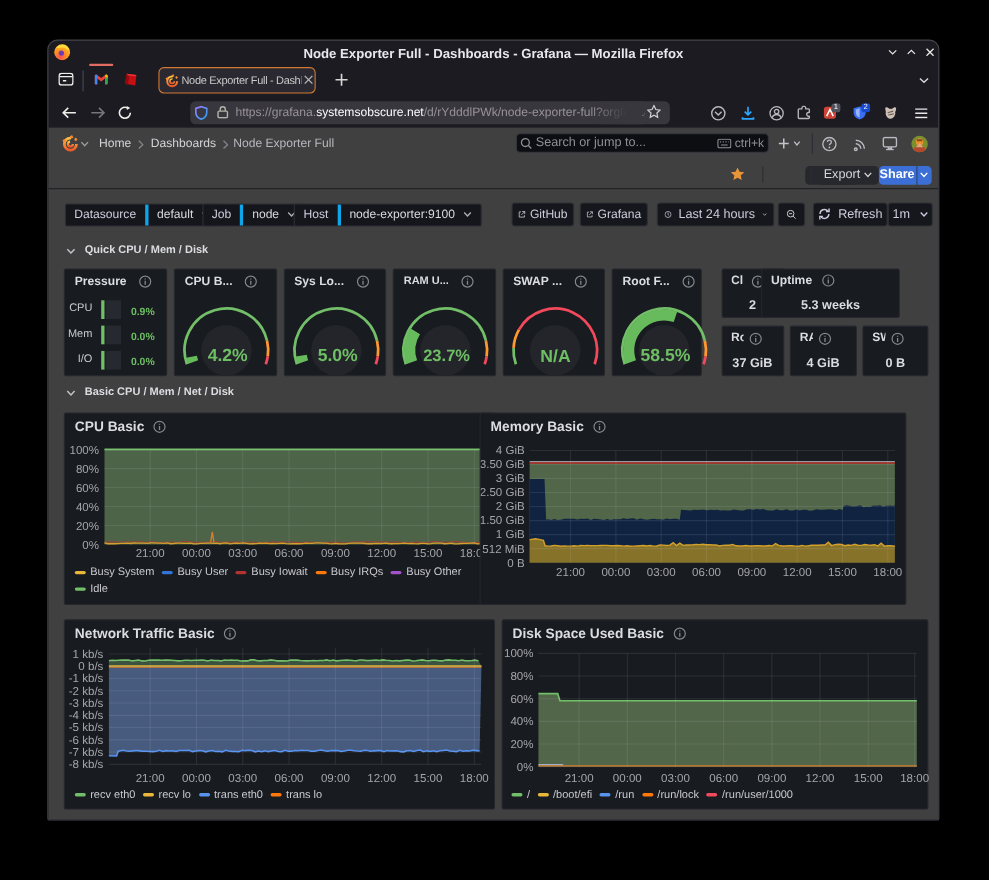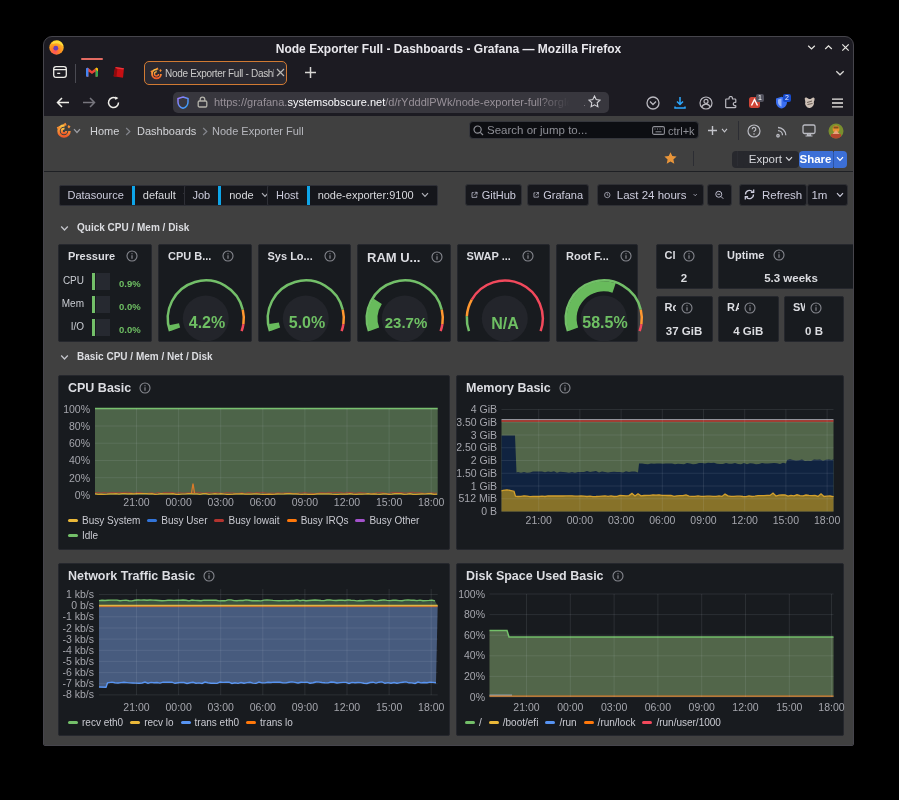--- a/index.html
+++ b/index.html
@@ -347,21 +347,21 @@
   <svg class="ic" style="left:0;top:0" width="93.5" height="98.5" viewBox="0 0 93.5 98.5">
    <circle cx="46.8" cy="73.5" r="23" fill="#23252b"></circle>
    <path d="M 10.98 86.18 A 38 38 0 1 1 83.77 64.73" stroke="#73bf69" stroke-width="2.5" fill="none"></path>
    <path d="M 83.77 64.73 A 38 38 0 0 1 84.38 79.15" stroke="#ff9830" stroke-width="2.5" fill="none"></path>
    <path d="M 84.38 79.15 A 38 38 0 0 1 82.62 86.18" stroke="#f2495c" stroke-width="2.5" fill="none"></path>
    <path d="M 16.45 84.25 A 32.2 32.2 0 0 1 14.96 78.29" stroke="#68bb5c" stroke-width="10" fill="none"></path>
    <text x="48" y="83" text-anchor="middle" font-size="16" font-weight="bold" fill="#6ebf63">5.0%</text>
   </svg>
  </div>
  <div class="panel" style="left:313px;top:127.5px;width:93.5px;height:98.5px">
-  <div class="ptitle" style="font-size:13px">RAM U...<svg style="margin-left:11px" width="12" height="12" viewBox="0 0 12 12">
+  <div class="ptitle" style="font-size:10px">RAM U...<svg style="margin-left:11px" width="12" height="12" viewBox="0 0 12 12">
             <circle cx="6" cy="6" r="5" stroke="#85878e" stroke-width="1.1" fill="none"></circle>
             <path d="M6 5.2 V8.8 M6 3.2 V4.2" stroke="#85878e" stroke-width="1.2"></path>
           </svg></div>
   <svg class="ic" style="left:0;top:0" width="93.5" height="98.5" viewBox="0 0 93.5 98.5">
    <circle cx="46.8" cy="73.5" r="23" fill="#23252b"></circle>
    <path d="M 10.98 86.18 A 38 38 0 1 1 83.77 64.73" stroke="#73bf69" stroke-width="2.5" fill="none"></path>
    <path d="M 83.77 64.73 A 38 38 0 0 1 84.38 79.15" stroke="#ff9830" stroke-width="2.5" fill="none"></path>
    <path d="M 84.38 79.15 A 38 38 0 0 1 82.62 86.18" stroke="#f2495c" stroke-width="2.5" fill="none"></path>
    <path d="M 16.45 84.25 A 32.2 32.2 0 0 1 19.61 56.24" stroke="#68bb5c" stroke-width="10" fill="none"></path>
    <text x="48" y="83" text-anchor="middle" font-size="15" font-weight="bold" fill="#6ebf63">23.7%</text>
@@ -397,21 +397,21 @@
  <div class="panel" style="left:611.5px;top:127.5px;width:57px;height:45.5px">
   <div class="ptitle" style="font-size:11px;top:4px;left:8px">
           <span style="width:13px;height:14px;overflow:hidden;display:inline-block;white-space:nowrap">Cl</span>
           <svg style="margin-left:5px" width="12" height="12" viewBox="0 0 12 12">
             <circle cx="6" cy="6" r="5" stroke="#85878e" stroke-width="1.1" fill="none"></circle>
             <path d="M6 5.2 V8.8 M6 3.2 V4.2" stroke="#85878e" stroke-width="1.2"></path>
           </svg>
         </div>
   <div class="pval" style="top:27px">2</div>
  </div>
- <div class="panel" style="left:674px;top:127.5px;width:146px;height:45.5px">
+ <div class="panel" style="left:648px;top:127.5px;width:126px;height:45.5px">
   <div class="ptitle" style="font-size:11px;top:4px;left:8px">Uptime<svg style="margin-left:9px" width="12" height="12" viewBox="0 0 12 12">
             <circle cx="6" cy="6" r="5" stroke="#85878e" stroke-width="1.1" fill="none"></circle>
             <path d="M6 5.2 V8.8 M6 3.2 V4.2" stroke="#85878e" stroke-width="1.2"></path>
           </svg></div>
   <div class="pval" style="top:27px">5.3 weeks</div>
  </div>
  <div class="panel" style="left:611.5px;top:179.5px;width:57px;height:46.5px">
   <div class="ptitle" style="font-size:11px;top:4px;left:8px">
           <span style="width:11px;height:14px;overflow:hidden;display:inline-block;white-space:nowrap">Ro</span>
           <svg style="margin-left:5px" width="12" height="12" viewBox="0 0 12 12">
@@ -487,21 +487,21 @@
  </svg>
  <div class="leg" style="left:9px;top:138.5px;width:380px;column-gap:7px">
   <span><i style="background:#eab839"></i>Busy System</span>
           <span><i style="background:#3274d9"></i>Busy User</span>
           <span><i style="background:#b2342f"></i>Busy Iowait</span>
           <span><i style="background:#ff780a"></i>Busy IRQs</span>
           <span><i style="background:#a352cc"></i>Busy Other</span>
           <span><i style="background:#73bf69"></i>Idle</span>
  </div>
 </div>
-<div class="panel" style="left:412px;top:259px;width:388px;height:175px">
+<div class="panel" style="left:392px;top:259px;width:388px;height:175px">
  <div class="ptitle">Memory Basic<svg style="margin-left:8px" width="12" height="12" viewBox="0 0 12 12">
             <circle cx="6" cy="6" r="5" stroke="#85878e" stroke-width="1.1" fill="none"></circle>
             <path d="M6 5.2 V8.8 M6 3.2 V4.2" stroke="#85878e" stroke-width="1.2"></path>
           </svg></div>
  <svg class="ic" style="left:0;top:0" width="388" height="175" viewBox="0 0 388 175">
   <rect x="44.5" y="45.4" width="332.0" height="90.1" fill="#52664a"></rect>
   <path d="M 44.5 59.4 L 58 59.4 L 59.5 96.5 L 61 96.0 L 64 96.8 L 67 95.9 L 70 96.7 L 73 96.6 L 76 95.5 L 79 95.6 L 82 95.6 L 85 95.5 L 88 96.2 L 91 95.6 L 94 95.9 L 97 95.3 L 100 96.7 L 103 95.7 L 106 95.9 L 109 96.2 L 112 96.7 L 115 95.9 L 118 96.8 L 121 96.0 L 124 96.1 L 127 96.0 L 130 95.1 L 133 95.9 L 136 95.4 L 139 95.1 L 142 96.5 L 145 95.4 L 148 96.0 L 151 96.4 L 154 96.1 L 157 95.7 L 160 96.0 L 163 96.1 L 166 96.5 L 169 95.3 L 172 96.1 L 175 95.5 L 178 95.6 L 181 96.5 L 182 88.0 L 182 87.5 L 185 87.6 L 188 87.9 L 191 88.2 L 194 87.4 L 197 87.7 L 200 87.5 L 203 87.5 L 206 87.8 L 209 87.4 L 212 87.6 L 215 87.5 L 218 88.2 L 221 87.8 L 224 88.1 L 227 88.2 L 230 87.1 L 233 87.6 L 236 88.2 L 239 88.0 L 242 86.9 L 245 86.9 L 248 87.4 L 251 86.8 L 254 87.1 L 257 86.8 L 260 87.8 L 263 88.0 L 266 88.1 L 269 86.9 L 272 87.8 L 275 87.8 L 278 86.9 L 281 88.1 L 284 88.2 L 287 87.1 L 290 88.2 L 293 87.3 L 296 87.5 L 299 88.3 L 302 88.0 L 305 87.0 L 308 87.4 L 311 87.5 L 314 87.2 L 317 87.0 L 320 87.2 L 323 87.9 L 326 86.7 L 329 87.6L 330.0 84.1 L 333.0 83.3 L 336.0 83.9 L 339.0 84.4 L 342.0 84.2 L 345.0 83.4 L 348.0 85.1 L 351.0 84.7 L 354.0 85.0 L 357.0 83.5 L 360.0 83.8 L 363.0 83.4 L 366.0 84.7 L 369.0 83.8 L 372.0 83.5 L 375.0 84.1 L 376.5 83  L 376.5 135.5 L 44.5 135.5 Z" fill="#102340"></path>
   <path d="M 44.5 114.8 L 46 114.3 L 50 113.8 L 54 114.6 L 57 115.2 L 58.5 120.2 L 61.0 120.5 L 64.0 120.4 L 67.0 119.8 L 70.0 120.1 L 73.0 120.6 L 76.0 120.4 L 79.0 120.5 L 82.0 120.5 L 85.0 120.1 L 88.0 120.5 L 91.0 119.9 L 94.0 120.0 L 97.0 119.9 L 100.0 120.0 L 103.0 120.0 L 106.0 120.0 L 109.0 119.9 L 112.0 119.8 L 115.0 119.8 L 118.0 120.2 L 121.0 120.2 L 124.0 119.9 L 127.0 120.1 L 130.0 120.5 L 133.0 120.2 L 136.0 120.6 L 139.0 120.5 L 142.0 120.3 L 145.0 120.1 L 148.0 119.9 L 151.0 120.4 L 154.0 119.9 L 157.0 120.5 L 160.0 120.3 L 163.0 119.4 L 166.0 119.6 L 169.0 119.9 L 172.0 119.6 L 175.0 117.4 L 178.0 119.9 L 181.0 117.7 L 184.0 119.8 L 187.0 119.5 L 190.0 119.4 L 193.0 119.3 L 196.0 118.9 L 199.0 119.1 L 202.0 118.8 L 205.0 119.3 L 208.0 119.3 L 211.0 119.5 L 214.0 119.4 L 217.0 120.3 L 220.0 119.8 L 223.0 119.7 L 226.0 119.7 L 229.0 118.9 L 232.0 120.2 L 235.0 120.3 L 238.0 120.4 L 241.0 119.9 L 244.0 120.4 L 247.0 120.4 L 250.0 120.2 L 253.0 120.2 L 256.0 120.4 L 259.0 120.3 L 262.0 119.9 L 265.0 120.4 L 268.0 118.1 L 271.0 119.8 L 274.0 120.3 L 277.0 120.3 L 280.0 120.2 L 283.0 120.2 L 286.0 120.5 L 289.0 120.6 L 292.0 119.8 L 295.0 120.5 L 298.0 120.2 L 301.0 119.7 L 304.0 119.6 L 307.0 119.6 L 310.0 119.4 L 313.0 119.4 L 316.0 117.0 L 319.0 120.0 L 322.0 119.1 L 325.0 118.8 L 328.0 119.0 L 331.0 120.1 L 334.0 119.4 L 337.0 119.8 L 340.0 118.8 L 343.0 119.7 L 346.0 119.8 L 349.0 119.0 L 352.0 119.4 L 355.0 119.7 L 358.0 119.3 L 361.0 120.4 L 364.0 117.8 L 367.0 120.5 L 370.0 120.2 L 373.0 120.0 L 376.0 120.6 L 376.5 120.2  L 376.5 135.5 L 44.5 135.5 Z" fill="#877229"></path>
   <path d="M 44.5 114.8 L 46 114.3 L 50 113.8 L 54 114.6 L 57 115.2 L 58.5 120.2 L 61.0 120.5 L 64.0 120.4 L 67.0 119.8 L 70.0 120.1 L 73.0 120.6 L 76.0 120.4 L 79.0 120.5 L 82.0 120.5 L 85.0 120.1 L 88.0 120.5 L 91.0 119.9 L 94.0 120.0 L 97.0 119.9 L 100.0 120.0 L 103.0 120.0 L 106.0 120.0 L 109.0 119.9 L 112.0 119.8 L 115.0 119.8 L 118.0 120.2 L 121.0 120.2 L 124.0 119.9 L 127.0 120.1 L 130.0 120.5 L 133.0 120.2 L 136.0 120.6 L 139.0 120.5 L 142.0 120.3 L 145.0 120.1 L 148.0 119.9 L 151.0 120.4 L 154.0 119.9 L 157.0 120.5 L 160.0 120.3 L 163.0 119.4 L 166.0 119.6 L 169.0 119.9 L 172.0 119.6 L 175.0 117.4 L 178.0 119.9 L 181.0 117.7 L 184.0 119.8 L 187.0 119.5 L 190.0 119.4 L 193.0 119.3 L 196.0 118.9 L 199.0 119.1 L 202.0 118.8 L 205.0 119.3 L 208.0 119.3 L 211.0 119.5 L 214.0 119.4 L 217.0 120.3 L 220.0 119.8 L 223.0 119.7 L 226.0 119.7 L 229.0 118.9 L 232.0 120.2 L 235.0 120.3 L 238.0 120.4 L 241.0 119.9 L 244.0 120.4 L 247.0 120.4 L 250.0 120.2 L 253.0 120.2 L 256.0 120.4 L 259.0 120.3 L 262.0 119.9 L 265.0 120.4 L 268.0 118.1 L 271.0 119.8 L 274.0 120.3 L 277.0 120.3 L 280.0 120.2 L 283.0 120.2 L 286.0 120.5 L 289.0 120.6 L 292.0 119.8 L 295.0 120.5 L 298.0 120.2 L 301.0 119.7 L 304.0 119.6 L 307.0 119.6 L 310.0 119.4 L 313.0 119.4 L 316.0 117.0 L 319.0 120.0 L 322.0 119.1 L 325.0 118.8 L 328.0 119.0 L 331.0 120.1 L 334.0 119.4 L 337.0 119.8 L 340.0 118.8 L 343.0 119.7 L 346.0 119.8 L 349.0 119.0 L 352.0 119.4 L 355.0 119.7 L 358.0 119.3 L 361.0 120.4 L 364.0 117.8 L 367.0 120.5 L 370.0 120.2 L 373.0 120.0 L 376.0 120.6 L 376.5 120.2 " stroke="#d3a02c" stroke-width="1.3" fill="none"></path>
   <line x1="44.5" y1="43.8" x2="376.5" y2="43.8" stroke="#c5c6d0" stroke-width="1"></line>

